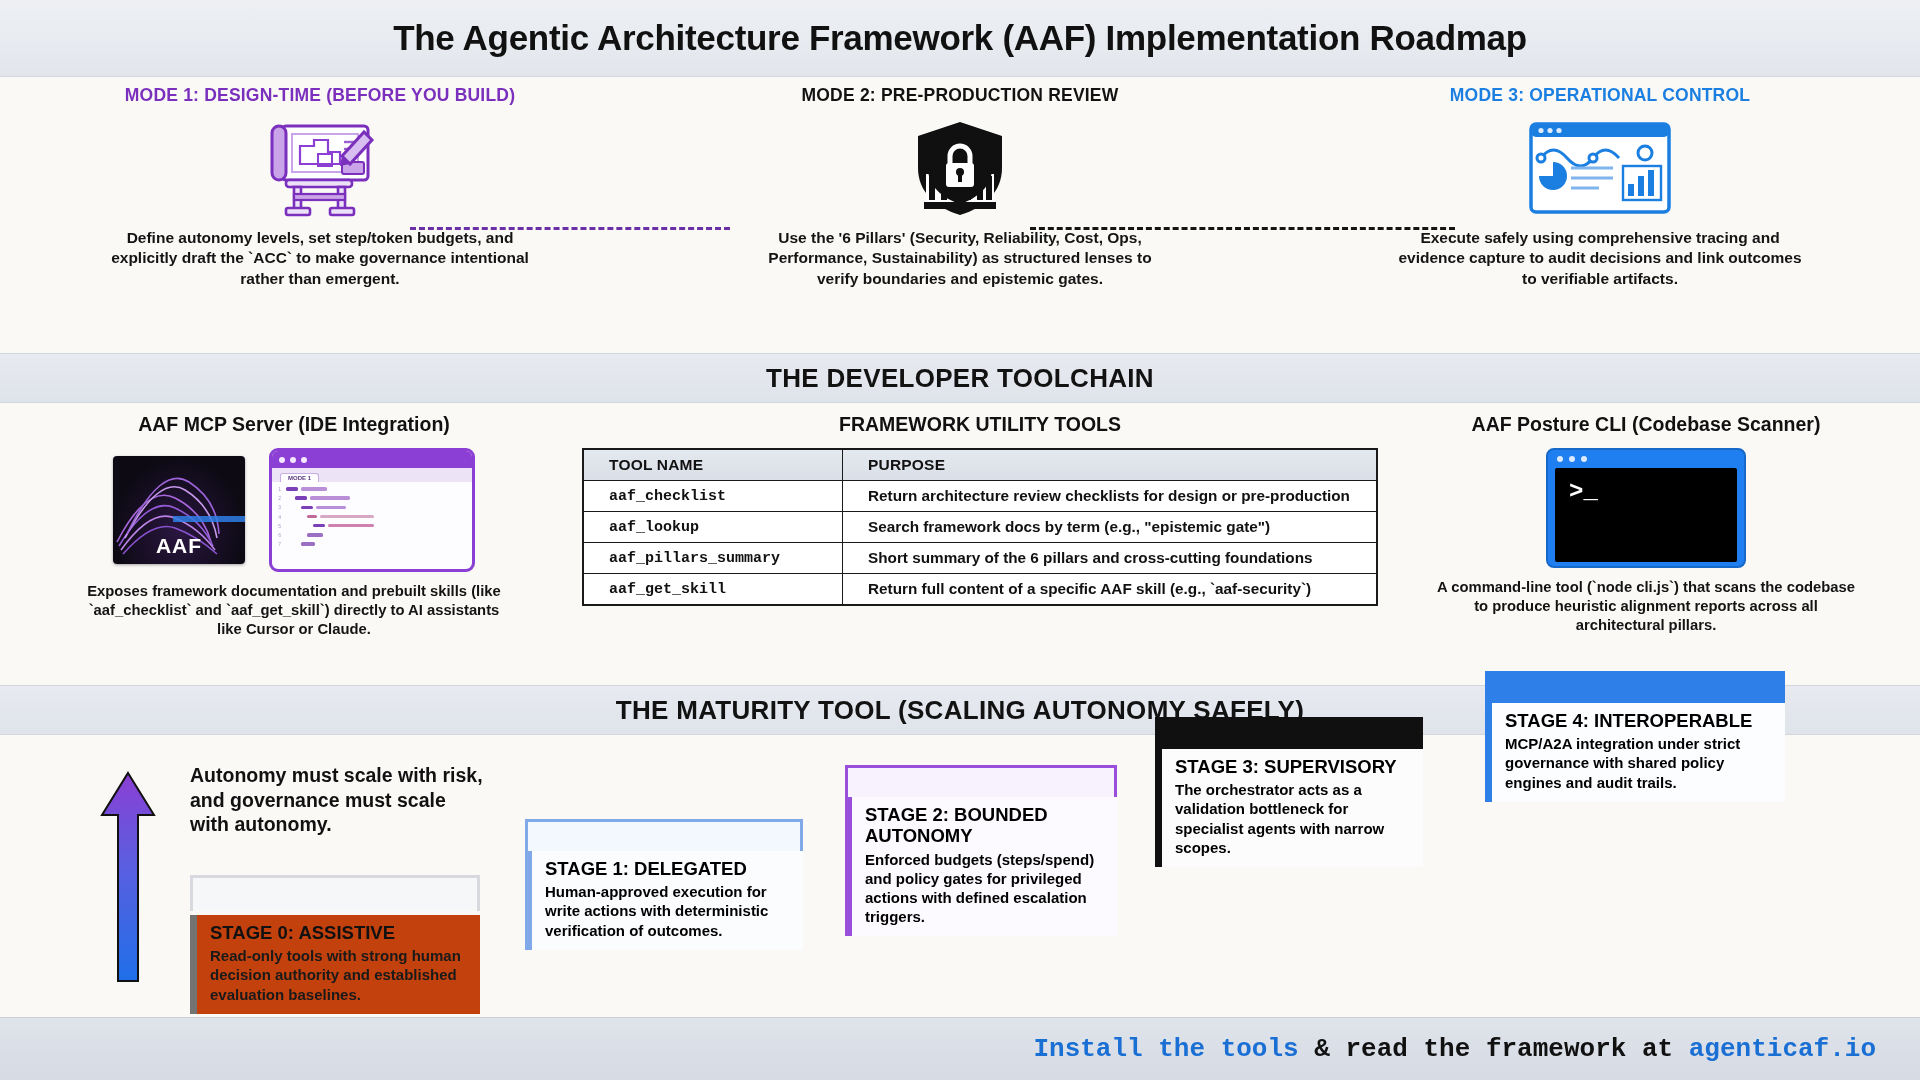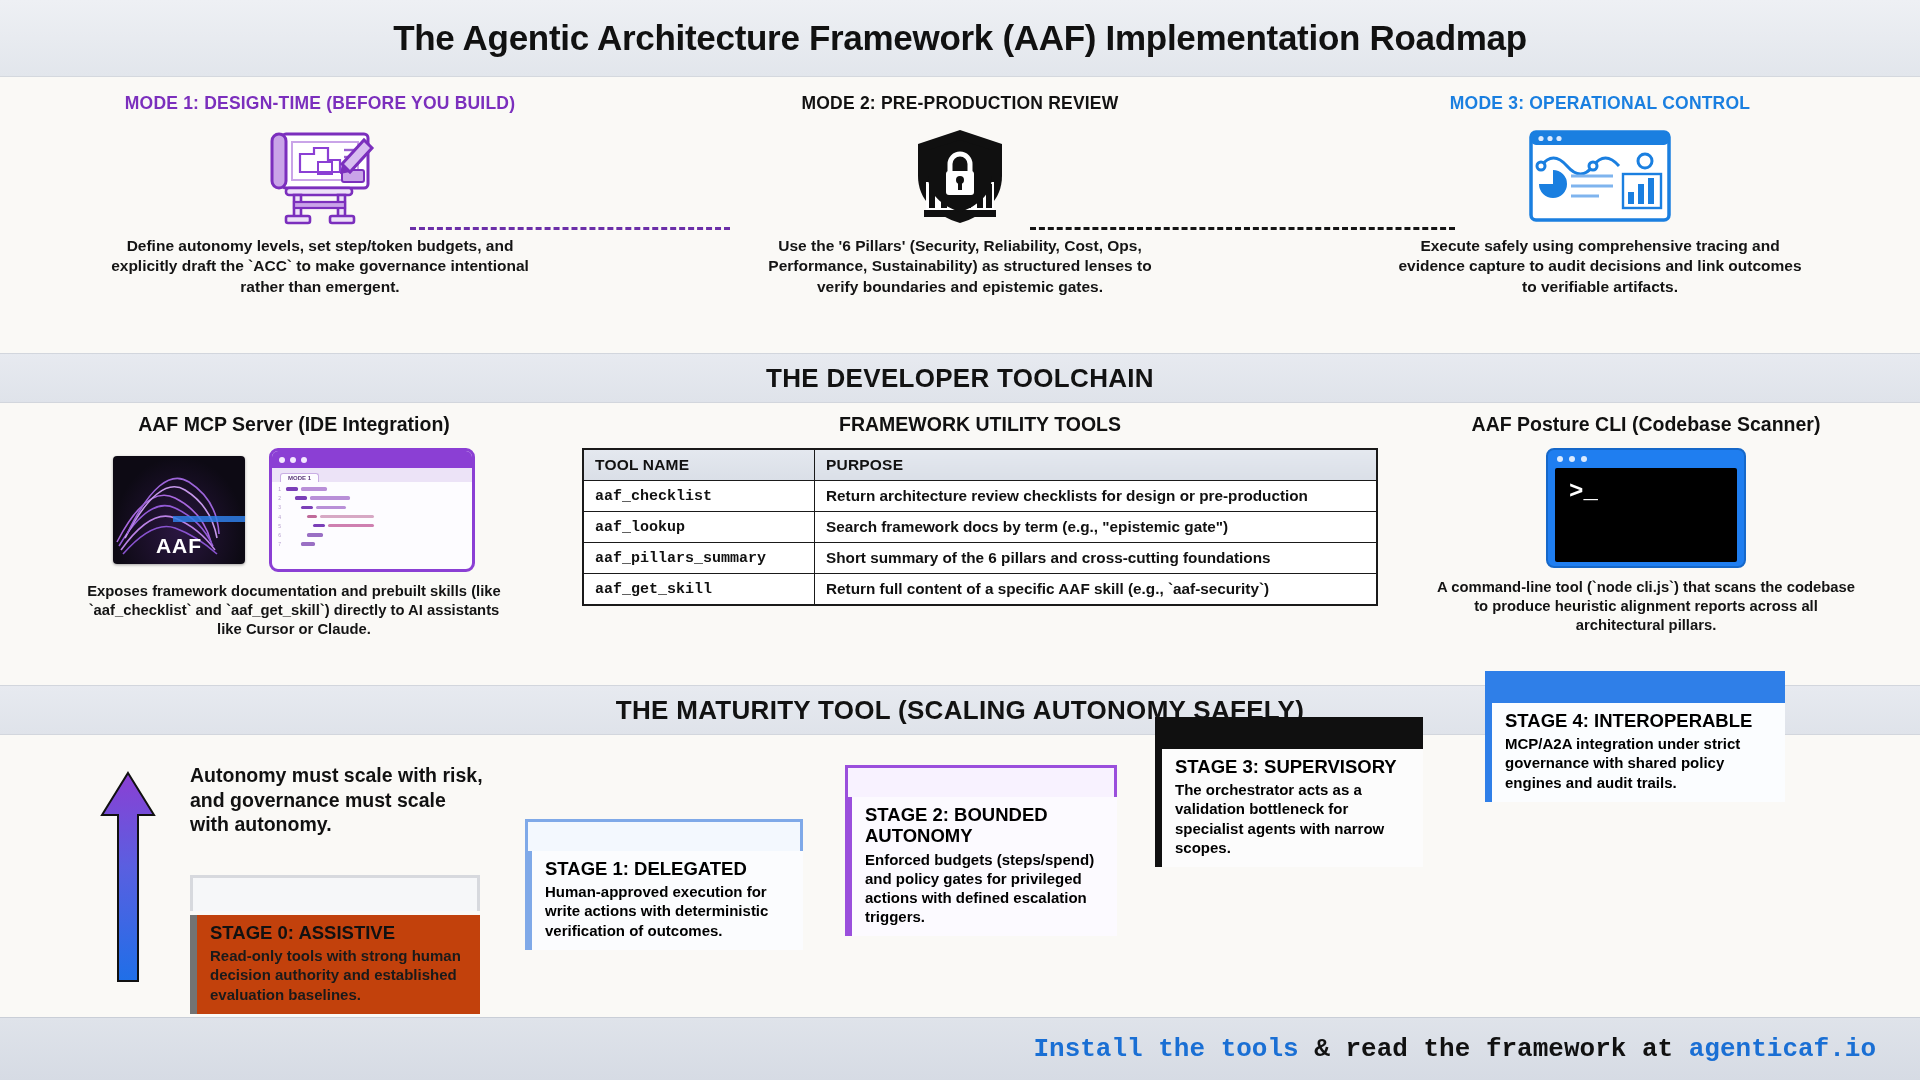--- a/index.html
+++ b/index.html
@@ -25,21 +25,21 @@
   }
 
   
   .modes{
     flex:0 0 276px;position:relative;
     background:#faf9f6;
     display:flex;
   }
   .mode-col{
     flex:1 1 0;display:flex;flex-direction:column;align-items:center;
-    padding-top:16px;position:relative;z-index:2;
+    padding-top:8px;position:relative;z-index:2;
   }
   .mode-head{
     font-size:17.5px;font-weight:bold;letter-spacing:0.2px;text-align:center;
     margin-bottom:10px;
   }
   .m1 .mode-head{color:#7b2fbd;}
   .m2 .mode-head{color:#121212;}
   .m3 .mode-head{color:#1a7fe0;}
   .mode-icon{height:104px;display:flex;align-items:center;justify-content:center;margin-bottom:8px;}
   .mode-desc{
@@ -103,21 +103,21 @@
   .ide-num{font-size:5px;color:#b39ccd;width:5px;text-align:right;}
   .ide-bars{display:flex;gap:3px;align-items:center;}
   .ide-bars i{display:block;height:3.4px;border-radius:1.6px;}
 
   
   .util-table{
     border-collapse:collapse;width:100%;max-width:800px;
     border:2px solid #1a1a1a;background:#fff;
   }
   .util-table th,.util-table td{
-    border:1.6px solid #1a1a1a;text-align:left;padding:6px 11px;
+    border:1.6px solid #1a1a1a;text-align:left;padding:6px 25px;
     font-size:15.3px;color:#111;
   }
   .util-table thead th{
     background:linear-gradient(180deg,#e4e8ef 0%,#dadfe7 100%);
     font-weight:bold;font-size:15.5px;letter-spacing:0.2px;
   }
   .util-table td.tool{
     font-family:"Liberation Mono", monospace;font-weight:bold;font-size:15px;width:208px;
   }
   .util-table td.purpose{font-weight:600;}

